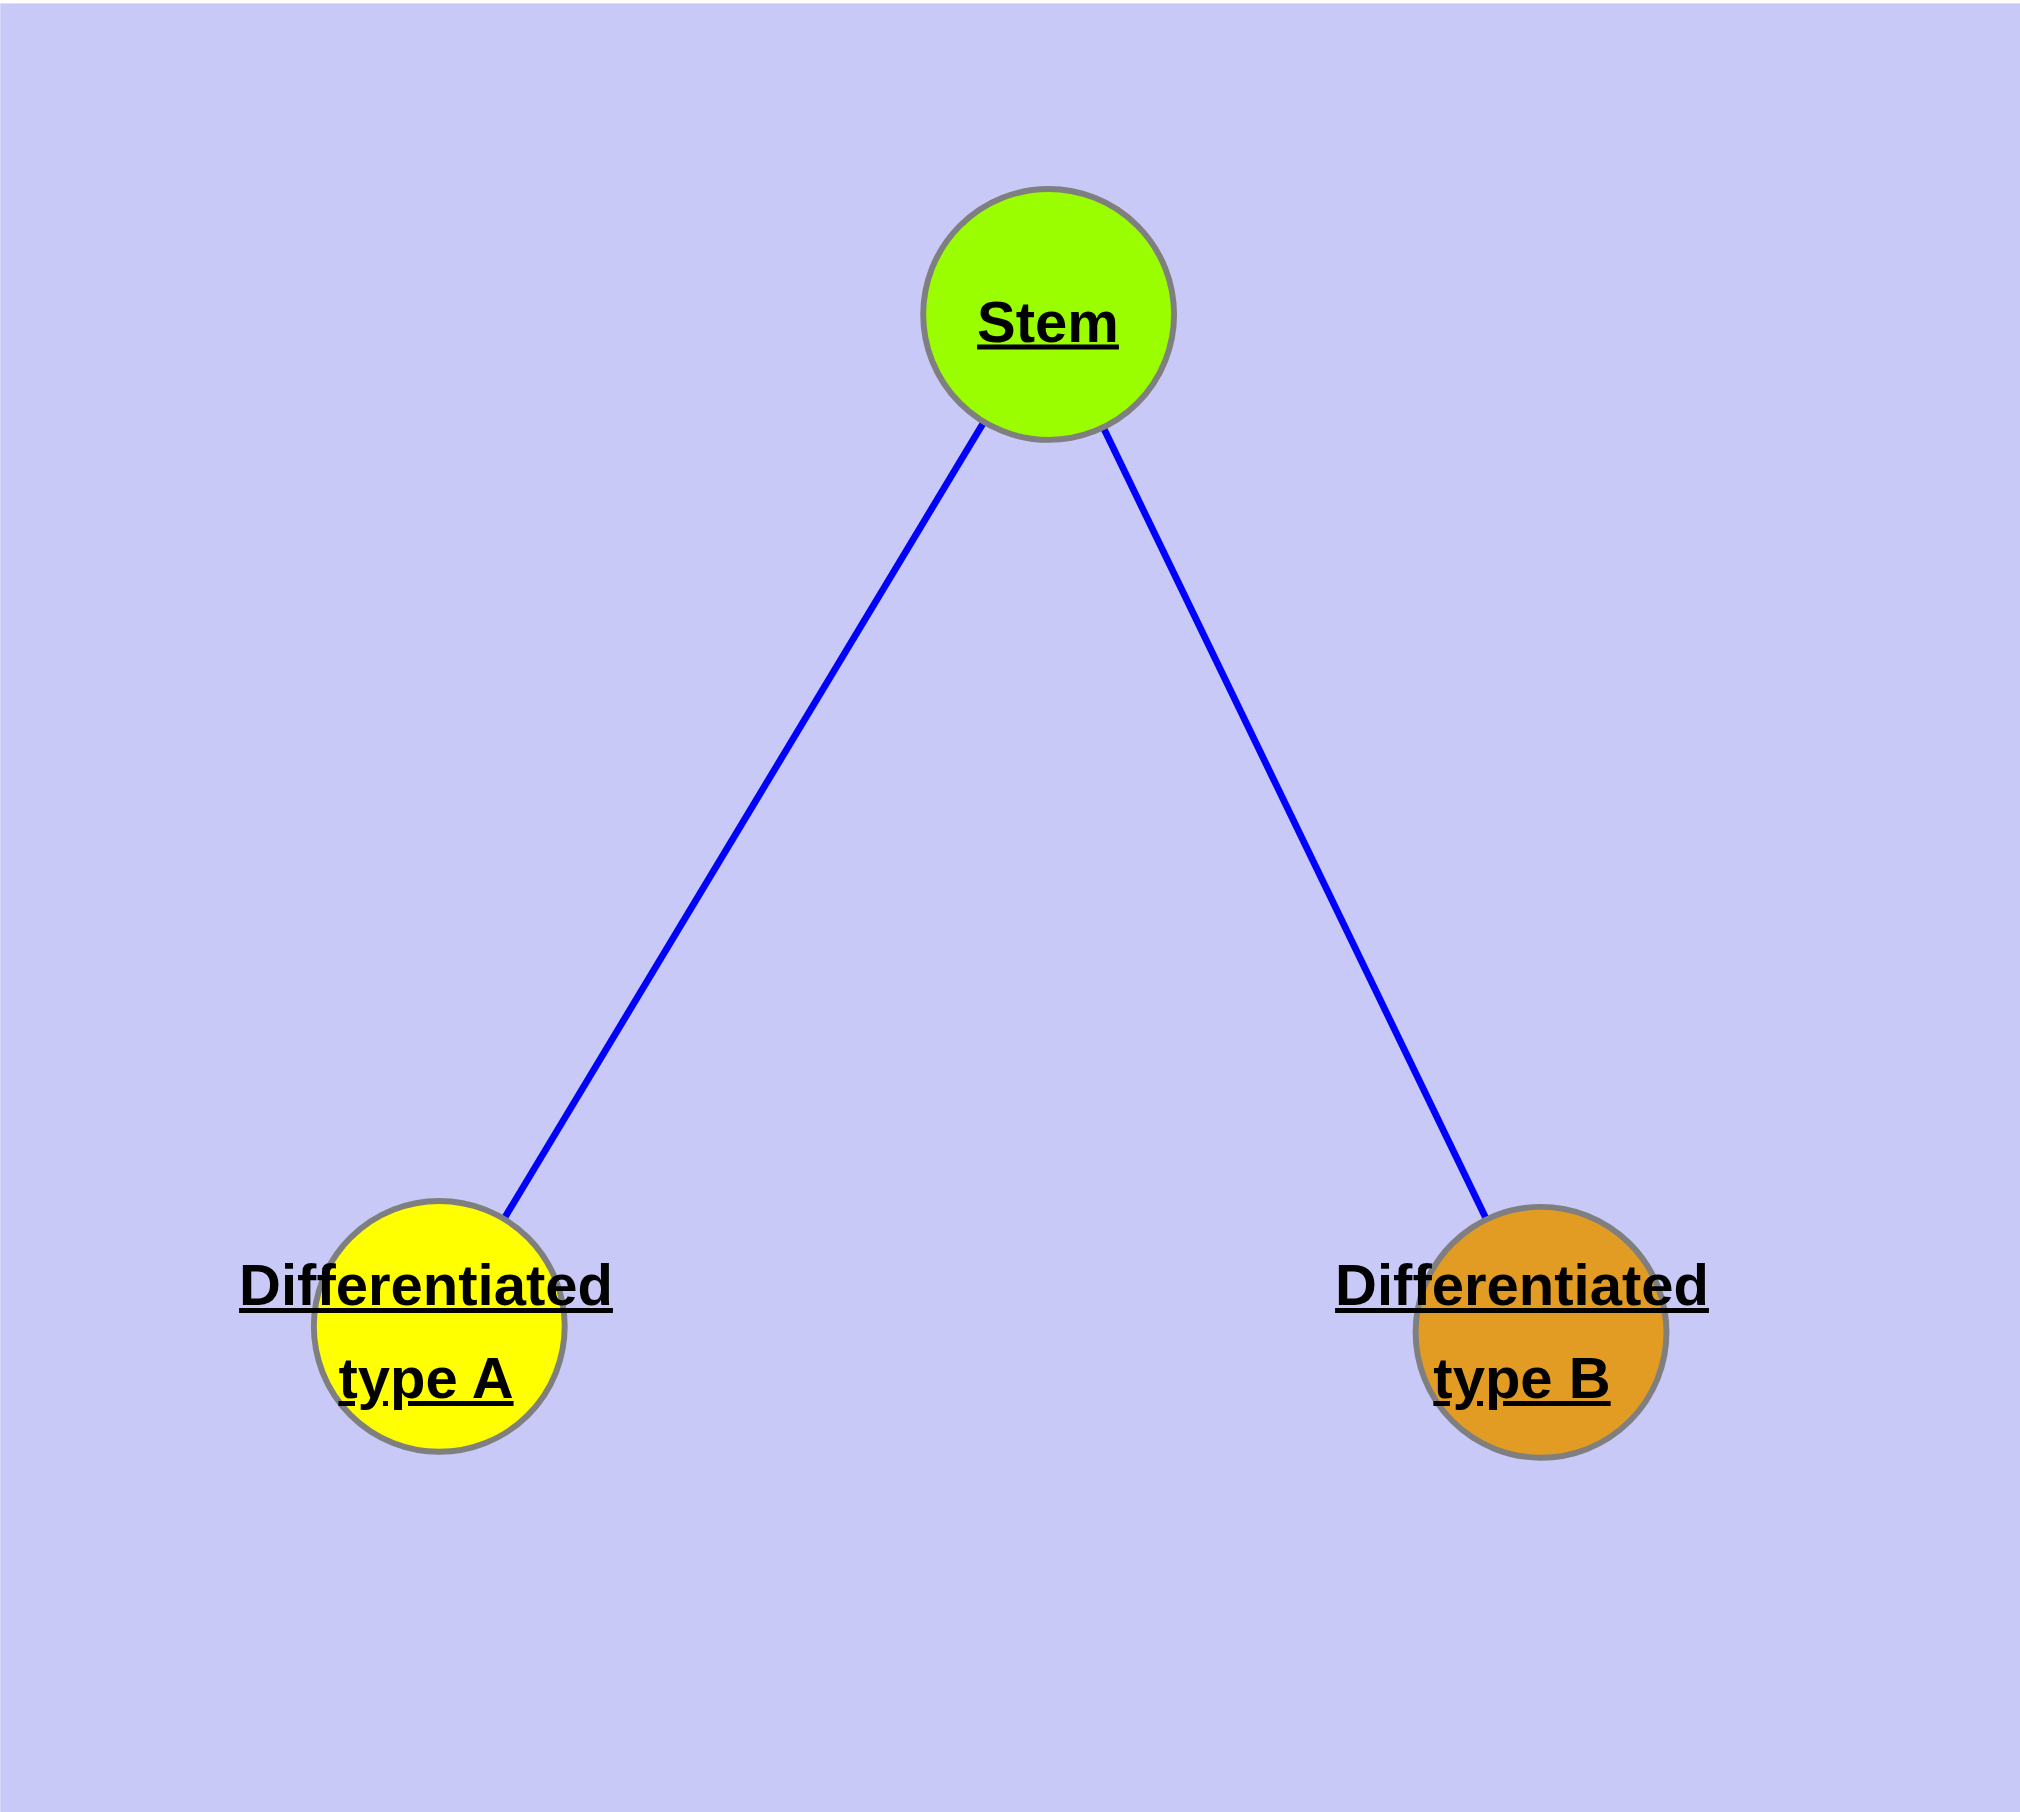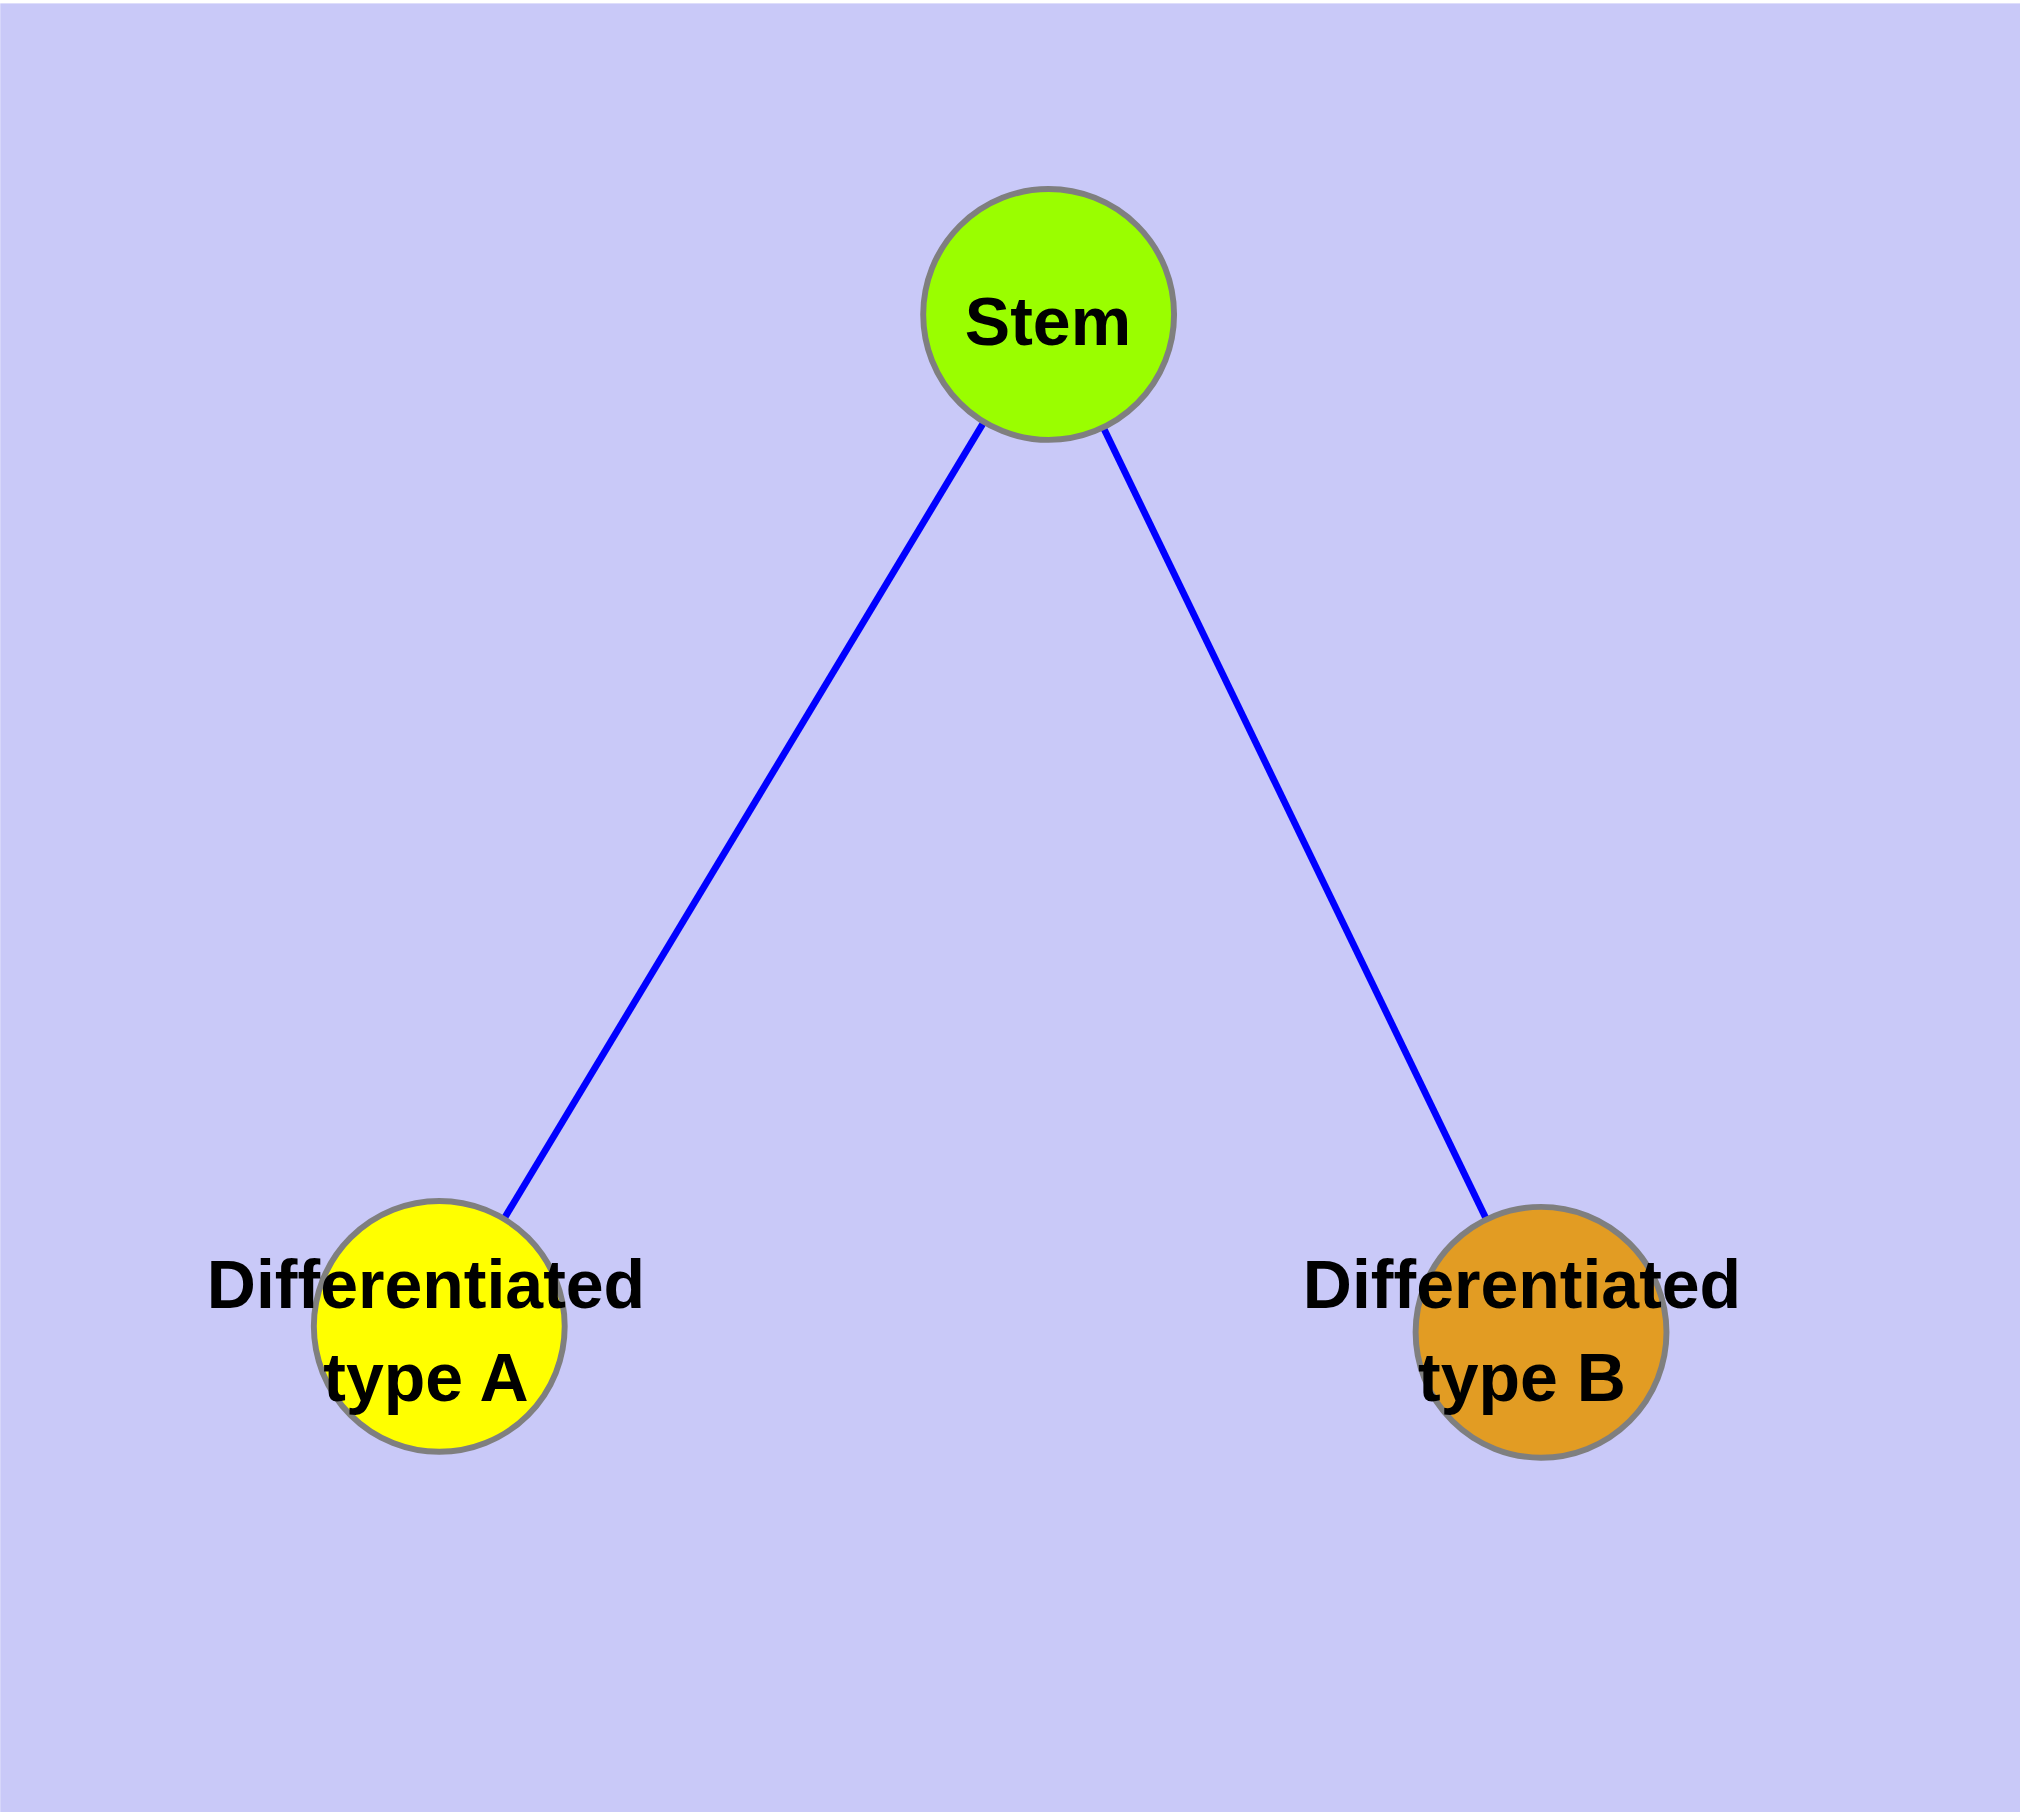--- a/index.html
+++ b/index.html
@@ -29,25 +29,26 @@
   }
   #graph-svg circle {
     stroke: #7f7f7f;
     stroke-width: 7px;
   }
   .node-label {
     position: absolute;
     transform: translate(-50%, -50%);
     text-align: center;
     font-weight: bold;
-    font-size: 68px;
+    font-size: 58px;
     line-height: 93px;
     color: #000000;
     white-space: pre-line;
     pointer-events: none;
+    text-decoration: underline;
   }
   #label-stem  { left: 1048px; top: 321px; }
   #label-type-a { left: 426px;  top: 1331px; }
   #label-type-b { left: 1522px; top: 1331px; }
 </style>
 </head>
 <body>
 
 <svg id="graph-svg" viewBox="0 0 2384 2138" xmlns="http://www.w3.org/2000/svg">
 

